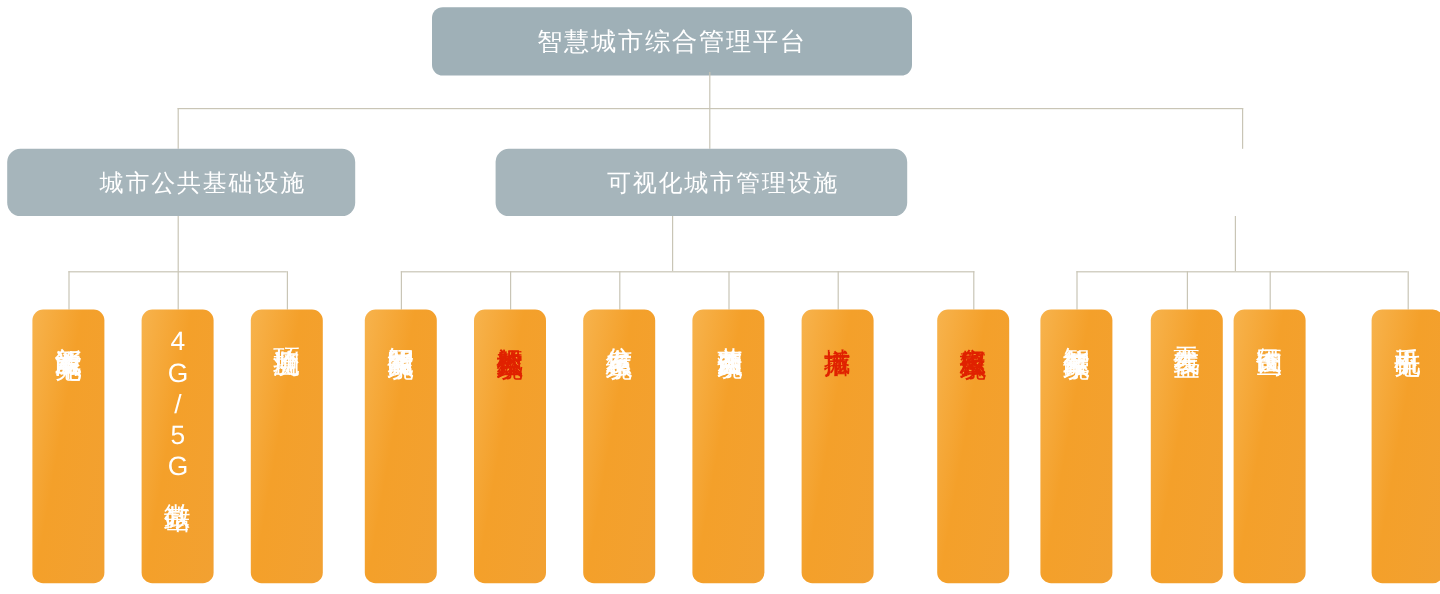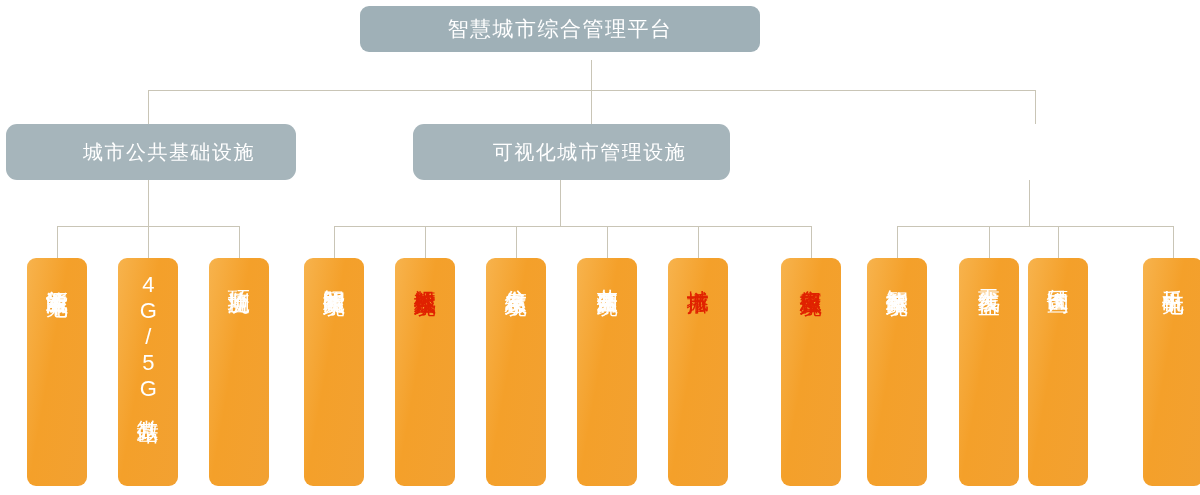--- a/index.html
+++ b/index.html
@@ -81,36 +81,36 @@
     white-space: nowrap;
   }
   .node-leaf.accent .leaf-text { color: #e02200; }
   .leaf-text.narrow { font-size: 21px; }
 </style>
 </head>
 <body>
 
 <div id="chart">
 
-  <div class="node-root" style="left:360px; top:6px; width:400px; height:46px;">
+  <div class="node-root" style="left:360px; top:6px; width:400px; height:57px;">
     <span>智慧城市综合管理平台</span>
   </div>
 
   <div class="conn-v" style="left:591px; top:60px; height:30px;"></div>
 
   <div class="conn-h" style="left:148px; top:90px; width:888px;"></div>
 
   <div class="conn-v" style="left:148px; top:90px; height:34px;"></div>
   <div class="conn-v" style="left:591px; top:90px; height:34px;"></div>
   <div class="conn-v" style="left:1035px; top:90px; height:34px;"></div>
 
   <div class="node-mid" style="left:6px; top:124px; width:290px; height:56px;">
     <span>城市公共基础设施</span>
   </div>
-  <div class="node-mid" style="left:413px; top:124px; width:317px; height:56px;">
+  <div class="node-mid" style="left:413px; top:124px; width:343px; height:56px;">
     <span>可视化城市管理设施</span>
   </div>
 
   <div class="conn-v" style="left:148px; top:180px; height:46px;"></div>
   <div class="conn-h" style="left:57px; top:226px; width:182px;"></div>
   <div class="conn-v" style="left:57px; top:226px; height:32px;"></div>
   <div class="conn-v" style="left:148px; top:226px; height:32px;"></div>
   <div class="conn-v" style="left:239px; top:226px; height:32px;"></div>
 
   <div class="conn-v" style="left:560px; top:180px; height:46px;"></div>

